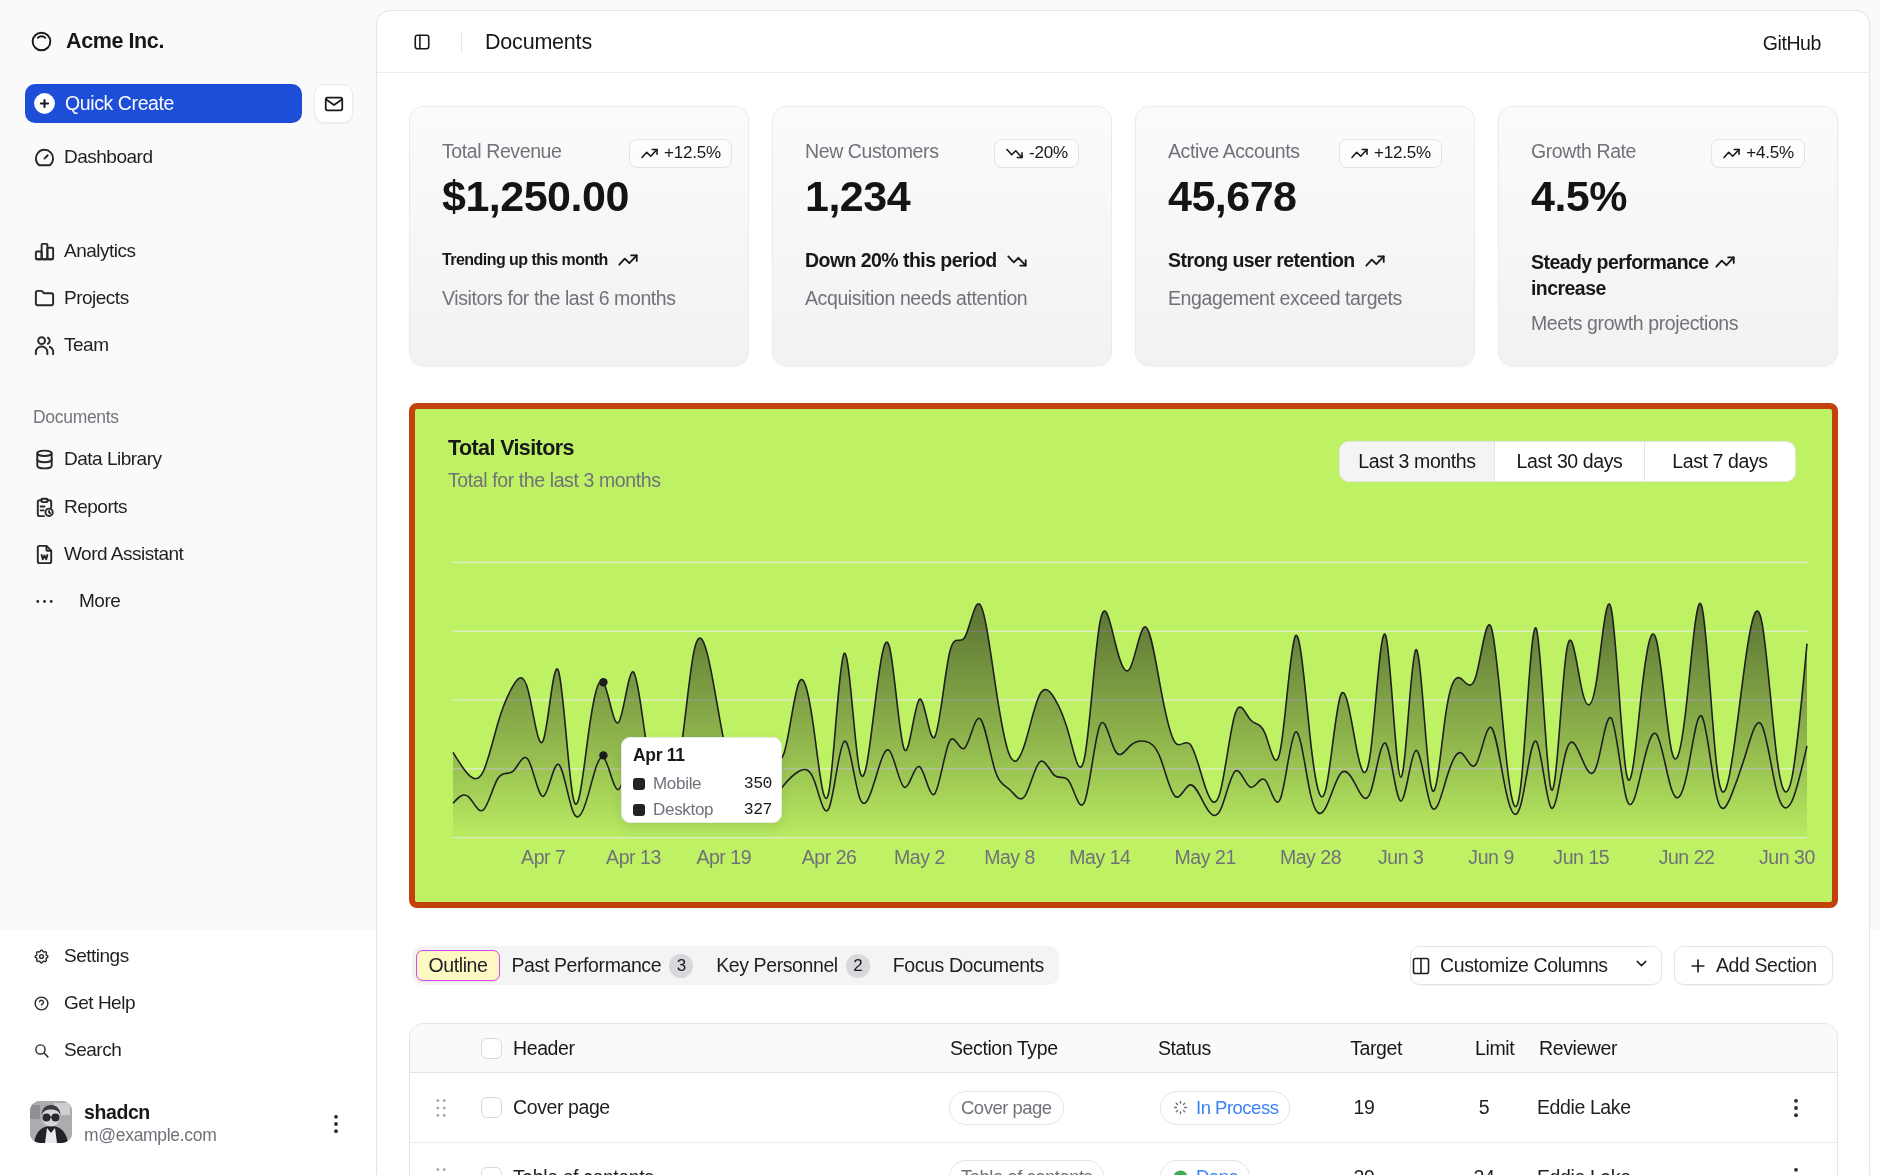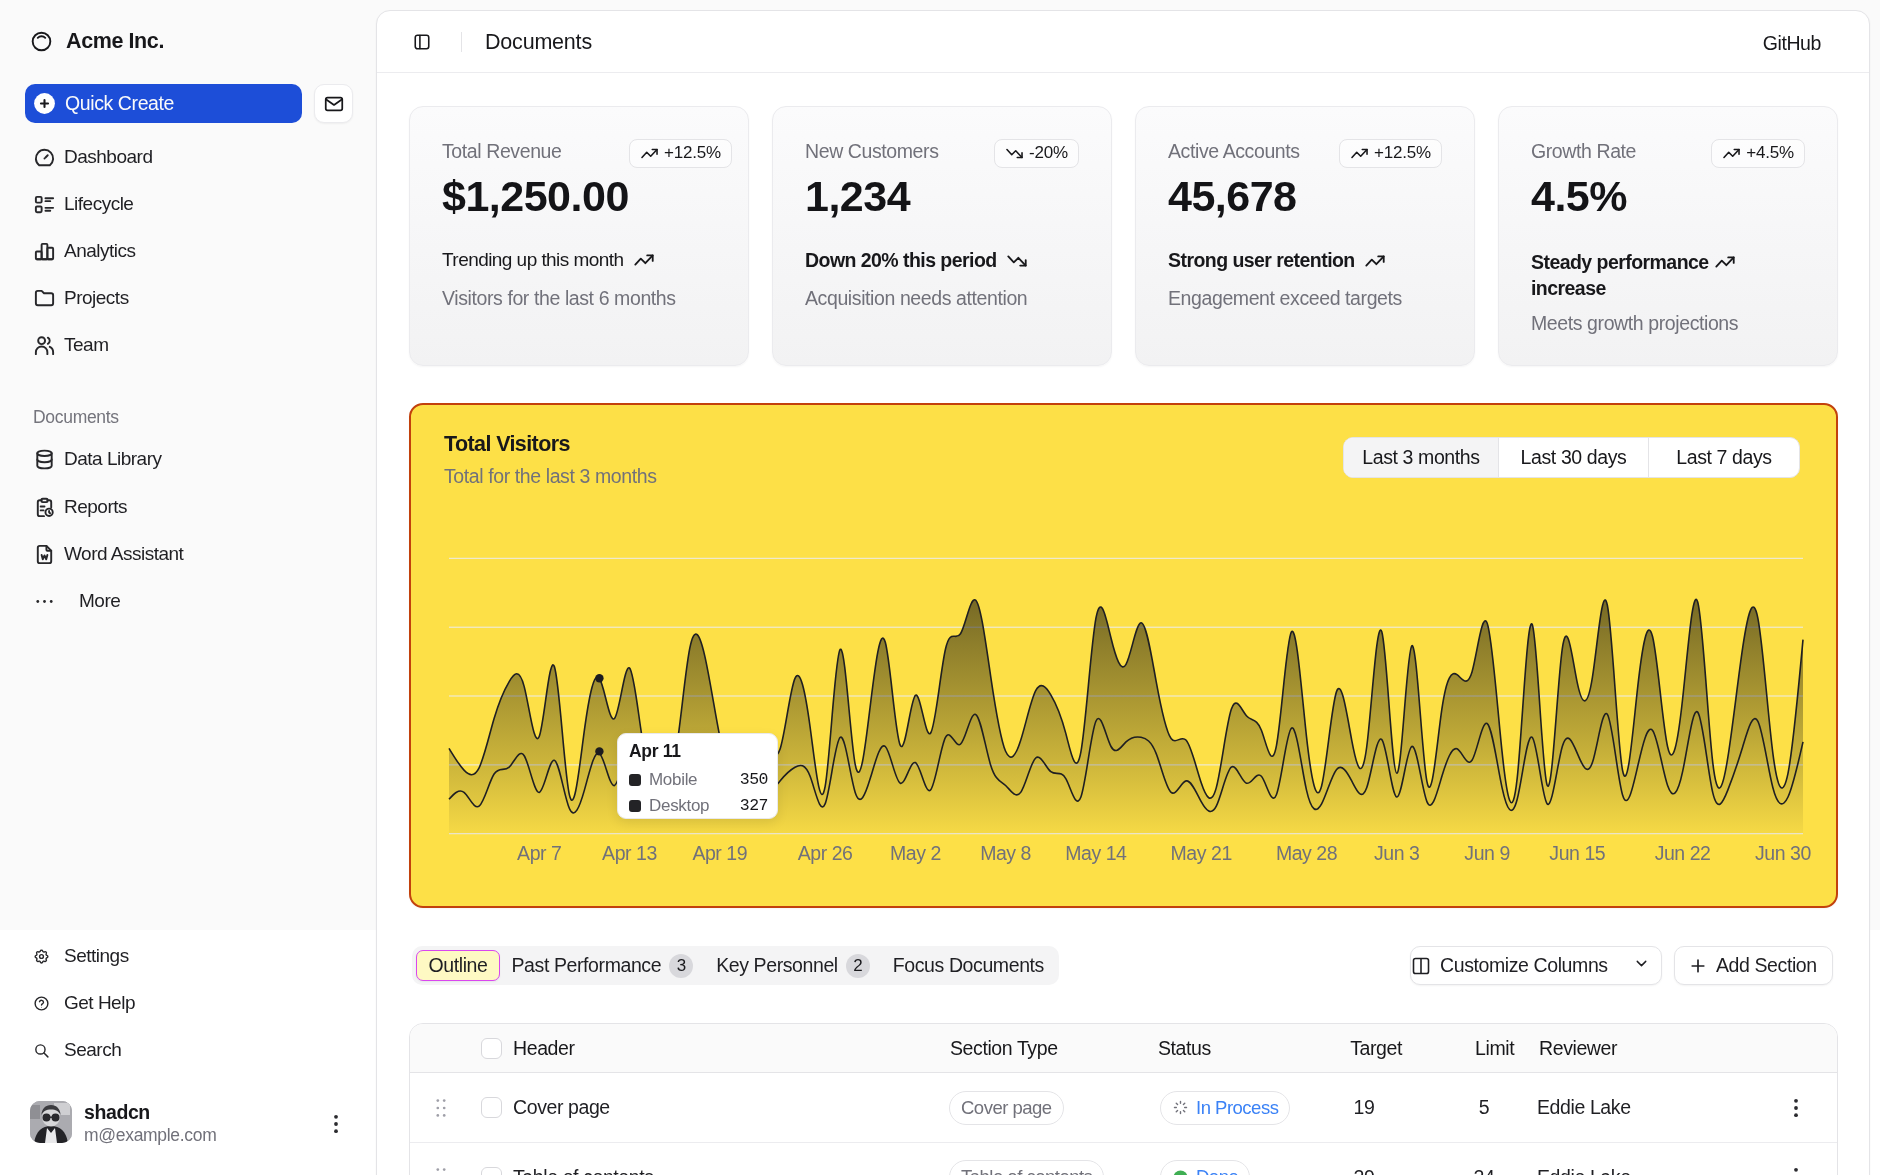--- a/index.html
+++ b/index.html
@@ -31,21 +31,21 @@
 .psep{position:absolute;left:84px;top:21px;width:1px;height:20px;background:#e4e4e7}
 .ptitle{position:absolute;left:108px;top:19px;font-size:21.5px;font-weight:500;letter-spacing:-0.2px}
 .github{position:absolute;right:48px;top:21px;font-size:19.5px;font-weight:500;letter-spacing:-0.4px}
 
 .card{position:absolute;top:95px;width:340px;height:260px;border:1px solid #ebebee;border-radius:14px;
  background:linear-gradient(to top,#f2f2f3,#fbfbfc);box-shadow:0 1px 2px rgba(0,0,0,.04)}
 .cbadge{position:absolute;top:138px;height:28.5px;border:1px solid #e4e4e7;border-radius:8px;background:rgba(255,255,255,.5);
  display:flex;align-items:center;padding:0 10px;font-size:17px;color:#18181b;letter-spacing:-0.2px}
 .cbadge svg{margin-right:5px}
 
-.chcard{position:absolute;left:32px;top:392px;width:1429px;height:505px;border:2px solid #c2410c;border-radius:14px;background:#fde047;box-shadow:0 1px 2px rgba(0,0,0,.04)}
+.chcard{position:absolute;left:32px;top:392px;width:1429px;height:505px;border:6px solid #c2410c;border-radius:8px;background:#bef264;box-shadow:0 1px 2px rgba(0,0,0,.04)}
 .chtitle{position:absolute;left:33px;top:27px;font-size:21.5px;font-weight:700;letter-spacing:-0.6px}
 .chdesc{position:absolute;left:33px;top:60px;font-size:19.5px;color:#71717a;letter-spacing:-0.4px}
 .tgl{position:absolute;right:36px;top:32px;height:41px;border:1px solid #e4e4e7;border-radius:10px;display:flex;background:#fff;overflow:hidden}
 .tgl div{display:flex;align-items:center;justify-content:center;font-size:19.5px;font-weight:500;letter-spacing:-0.4px}
 .tgl div.on{background:#f4f4f5}
 .tgl div+div{border-left:1px solid #e4e4e7}
 .ttip{position:absolute;left:206px;top:328px;width:161px;height:86px;background:#fff;border:1px solid #e9e9ec;border-radius:9px;
  box-shadow:0 4px 12px rgba(0,0,0,.09);font-size:17px;letter-spacing:-0.3px}
 .ttip .tt{position:absolute;left:11px;top:7px;font-weight:600;font-size:17.5px}
 .trow{position:absolute;left:11px;display:flex;align-items:center;width:139px}
@@ -91,28 +91,20 @@
         <path d="M3.5 7l8.5 6 8.5-6"></path>
       </svg>
     </div>
 <div class="nrow" style="top:138px">
       <svg class="nic" style="" width="23" height="23" viewBox="0 0 24 24" fill="none" stroke="currentColor" stroke-width="2" stroke-linecap="round" stroke-linejoin="round">
         <path d="M6.4 20a9 9 0 1 1 11.2 0z"></path>
         <circle cx="12" cy="13" r="1" fill="currentColor" stroke="none"></circle>
         <path d="M13.05 11.95l2.3-2.3"></path>
       </svg>
       <span class="ntxt" style="margin-left:8px">Dashboard</span>
-    </div>
-<div class="nrow" style="top:185px">
-      <svg class="nic" style="" width="23" height="23" viewBox="0 0 24 24" fill="none" stroke="currentColor" stroke-width="2" stroke-linecap="round" stroke-linejoin="round">
-        <rect x="3" y="4" width="6" height="6" rx="1.2"></rect>
-        <rect x="3" y="14" width="6" height="6" rx="1.2"></rect>
-        <path d="M13 5.5h8M13 8.5h5M13 15.5h8M13 18.5h5"></path>
-      </svg>
-      <span class="ntxt" style="margin-left:8px">Lifecycle</span>
     </div>
 <div class="nrow" style="top:232px">
       <svg class="nic" style="" width="23" height="23" viewBox="0 0 24 24" fill="none" stroke="currentColor" stroke-width="2" stroke-linecap="round" stroke-linejoin="round">
         <rect x="3" y="12" width="6" height="8" rx="1"></rect>
         <rect x="9" y="4" width="6" height="16" rx="1"></rect>
         <rect x="15" y="8" width="6" height="12" rx="1"></rect>
         <path d="M4 20h16"></path>
       </svg>
       <span class="ntxt" style="margin-left:8px">Analytics</span>
     </div>
@@ -217,21 +209,21 @@
 <div class="psep"></div>
 <div class="ptitle">Documents</div>
 <div class="github">GitHub</div>
 <div class="card" style="left:32px">
 <div style="position:absolute;left:32px;top:33px;font-size:19.5px;color:#71717a;letter-spacing:-0.4px">Total Revenue</div>
 <div class="cbadge" style="right:16px;top:32px"><svg class="" style="" width="19" height="19" viewBox="0 0 24 24" fill="none" stroke="currentColor" stroke-width="2" stroke-linecap="round" stroke-linejoin="round">
             <path d="M21.5 7l-8 8.5-5-5L2.5 17"></path>
             <path d="M15.5 7h6v6"></path>
           </svg>+12.5%</div>
 <div style="position:absolute;left:32px;top:68px;font-size:43px;font-weight:700;letter-spacing:-0.5px;line-height:43px;color:#141417">$1,250.00</div>
-<div style="position:absolute;left:32px;top:142px;font-size:19px;font-weight:400;letter-spacing:-0.55px;display:flex;align-items:center;gap:9px">Trending up this month<svg class="" style="" width="22" height="22" viewBox="0 0 24 24" fill="none" stroke="currentColor" stroke-width="2" stroke-linecap="round" stroke-linejoin="round">
+<div style="position:absolute;left:32px;top:142px;font-size:16px;font-weight:700;letter-spacing:-0.55px;display:flex;align-items:center;gap:9px">Trending up this month<svg class="" style="" width="22" height="22" viewBox="0 0 24 24" fill="none" stroke="currentColor" stroke-width="2" stroke-linecap="round" stroke-linejoin="round">
             <path d="M21.5 7l-8 8.5-5-5L2.5 17"></path>
             <path d="M15.5 7h6v6"></path>
           </svg></div>
 <div style="position:absolute;left:32px;top:180px;font-size:19.5px;color:#71717a;letter-spacing:-0.4px">Visitors for the last 6 months</div>
 </div>
 <div class="card" style="left:395px">
 <div style="position:absolute;left:32px;top:33px;font-size:19.5px;color:#71717a;letter-spacing:-0.4px">New Customers</div>
 <div class="cbadge" style="right:32px;top:32px"><svg class="" style="" width="19" height="19" viewBox="0 0 24 24" fill="none" stroke="currentColor" stroke-width="2" stroke-linecap="round" stroke-linejoin="round">
             <path d="M21.5 17l-8-8.5-5 5L2.5 7"></path>
             <path d="M15.5 17h6v-6"></path>

